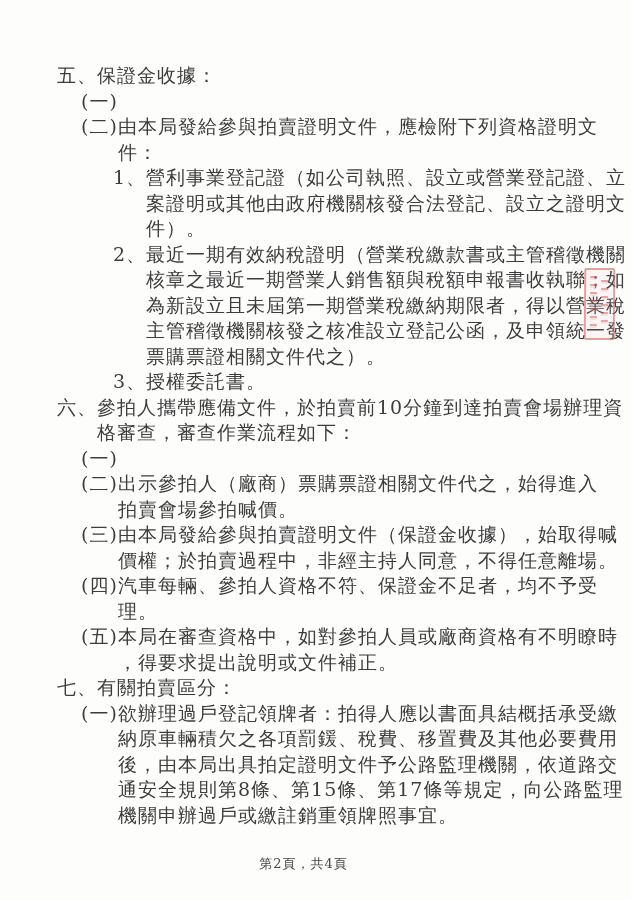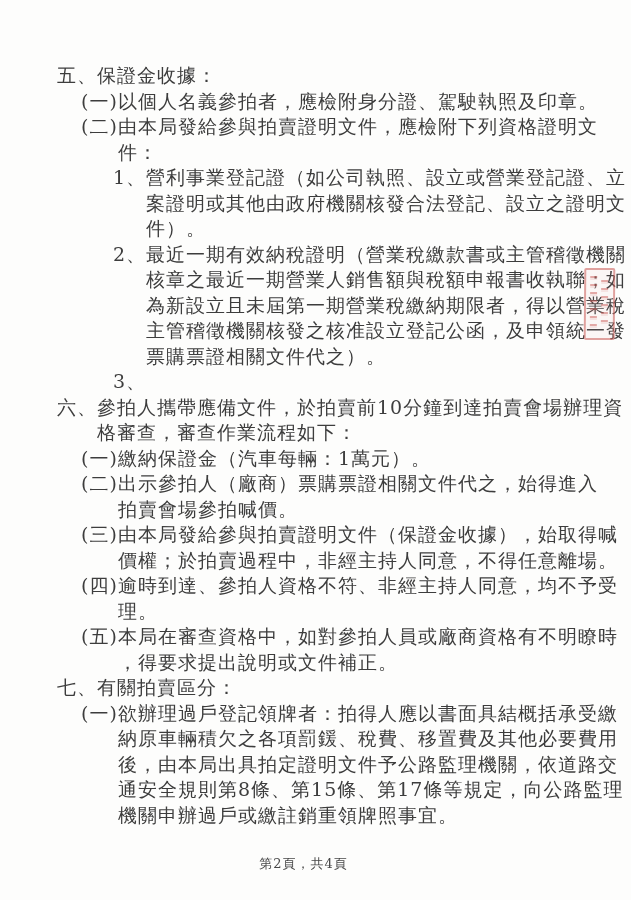--- a/index.html
+++ b/index.html
@@ -64,21 +64,20 @@
 
   <div class="content">
 
     <div class="row">
       <span class="m0">五、</span>
       <span class="txt">保證金收據：</span>
     </div>
 
     <div class="row l1">
       <span class="m1">(一)</span>
-      <span class="txt">以個人名義參拍者，應檢附身分證、駕駛執照及印章。</span>
     </div>
 
     <div class="row l1">
       <span class="m1">(二)</span>
       <span class="txt">由本局發給參與拍賣證明文件，應檢附下列資格證明文
 件：</span>
     </div>
 
     <div class="row l2">
       <span class="m2">1、</span>
@@ -91,48 +90,48 @@
       <span class="m2">2、</span>
       <span class="txt">最近一期有效納稅證明（營業稅繳款書或主管稽徵機關
 核章之最近一期營業人銷售額與稅額申報書收執聯；如
 為新設立且未屆第一期營業稅繳納期限者，得以營業稅
 主管稽徵機關核發之核准設立登記公函，及申領統一發
 票購票證相關文件代之）。</span>
     </div>
 
     <div class="row l2">
       <span class="m2">3、</span>
+      <span class="txt">授權委託書。</span>
     </div>
 
     <div class="row">
       <span class="m0">六、</span>
       <span class="txt">參拍人攜帶應備文件，於拍賣前10分鐘到達拍賣會場辦理資
 格審查，審查作業流程如下：</span>
     </div>
 
     <div class="row l1">
       <span class="m1">(一)</span>
-      <span class="txt">繳納保證金（汽車每輛：1萬元）。</span>
     </div>
 
     <div class="row l1">
       <span class="m1">(二)</span>
       <span class="txt">出示參拍人（廠商）票購票證相關文件代之，始得進入
 拍賣會場參拍喊價。</span>
     </div>
 
     <div class="row l1">
       <span class="m1">(三)</span>
       <span class="txt">由本局發給參與拍賣證明文件（保證金收據），始取得喊
 價權；於拍賣過程中，非經主持人同意，不得任意離場。</span>
     </div>
 
     <div class="row l1">
       <span class="m1">(四)</span>
-      <span class="txt">逾時到達、參拍人資格不符、非經主持人同意，均不予受
+      <span class="txt">汽車每輛、參拍人資格不符、保證金不足者，均不予受
 理。</span>
     </div>
 
     <div class="row l1">
       <span class="m1">(五)</span>
       <span class="txt">本局在審查資格中，如對參拍人員或廠商資格有不明瞭時
 ，得要求提出說明或文件補正。</span>
     </div>
 
     <div class="row">

